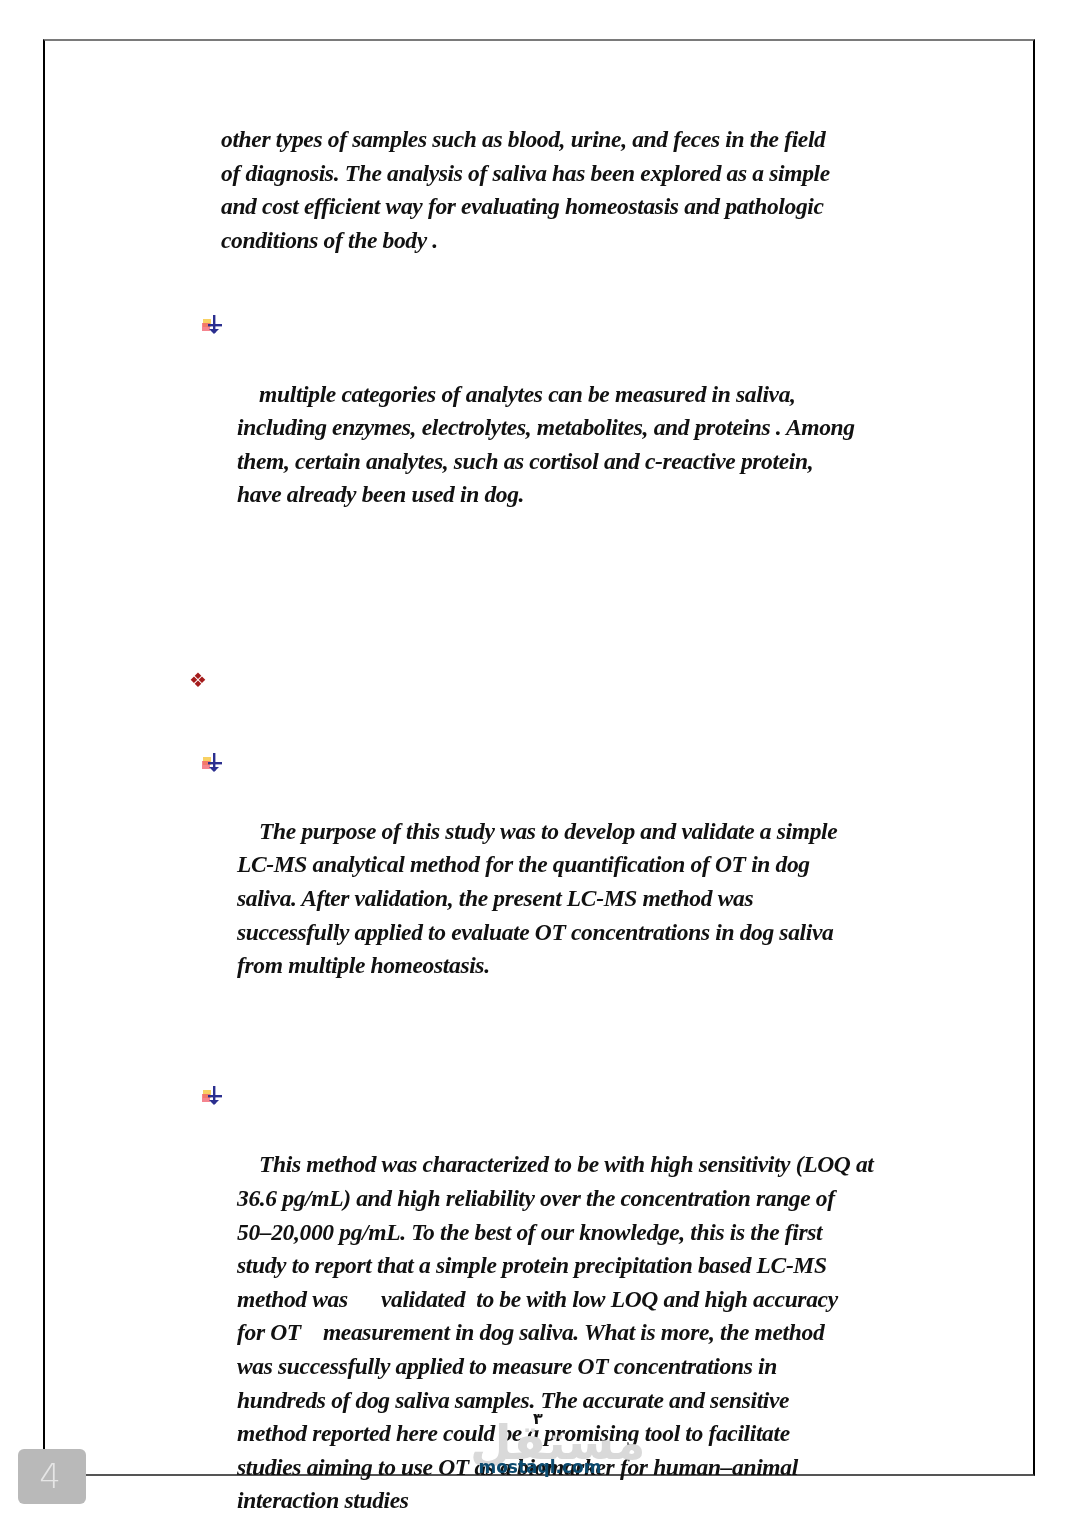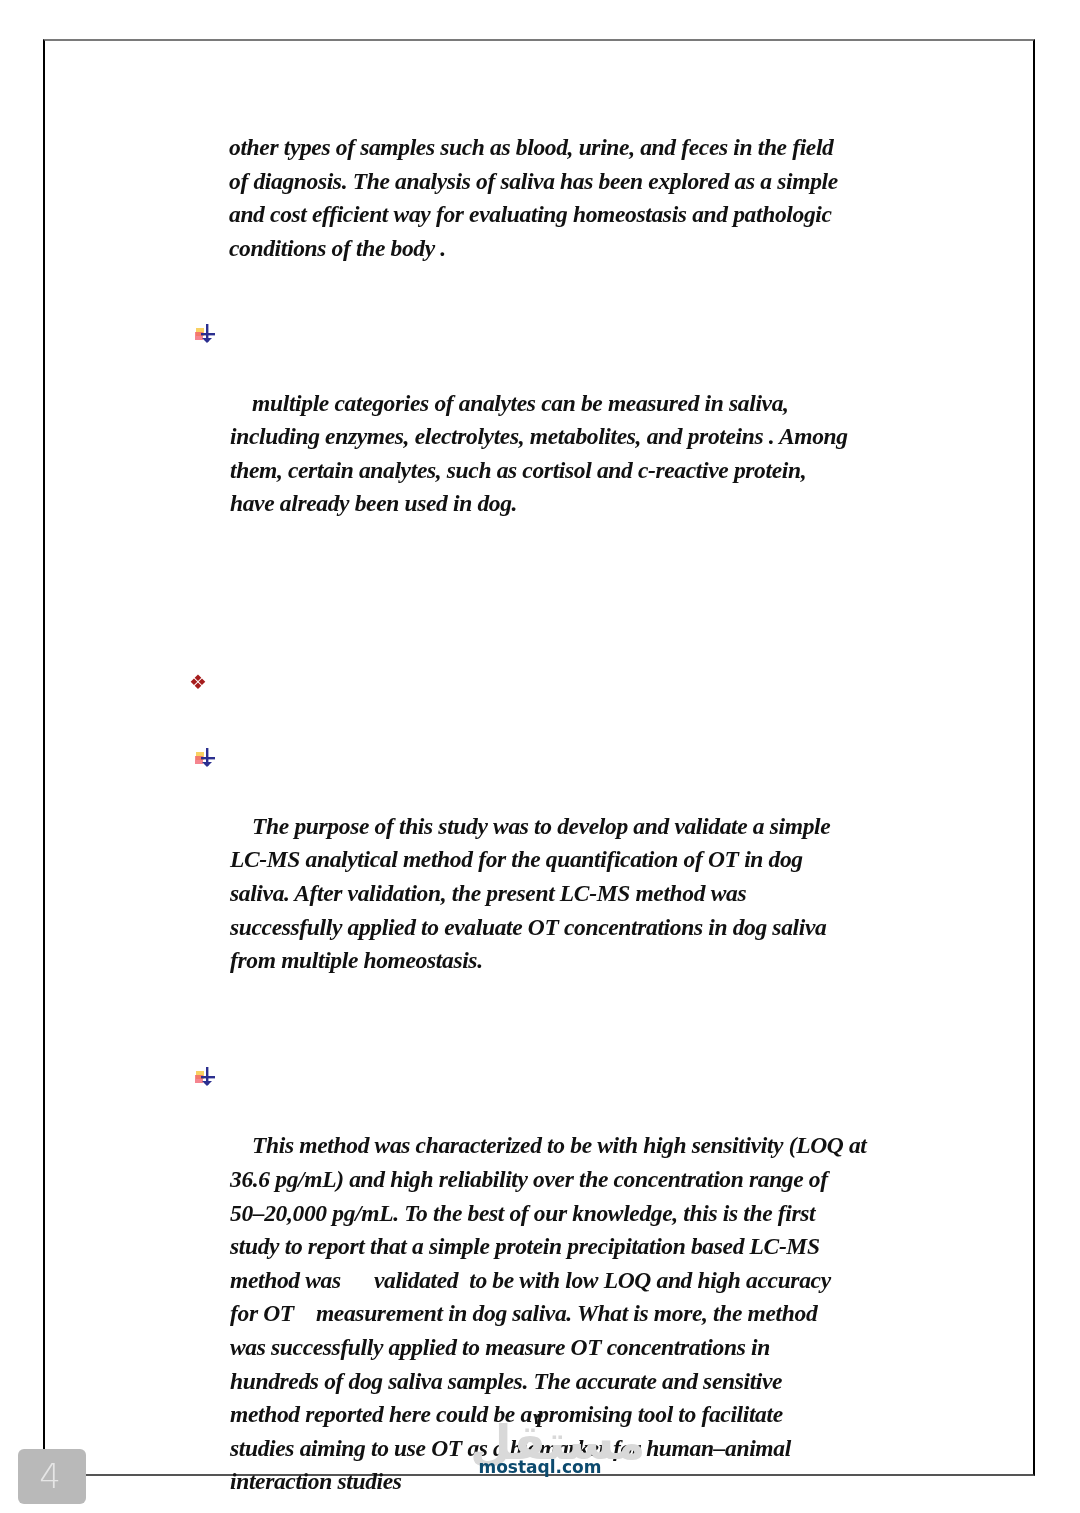--- a/index.html
+++ b/index.html
@@ -32,26 +32,26 @@
       top: 123px;
       width: 710px;
       color: #111;
       font-style: italic;
       font-weight: bold;
       font-size: 23.5px;
       line-height: 33.6px;
       letter-spacing: -0.35px;
     }
     .para {
-      margin: 8px;
+      margin: 0;
       white-space: pre-wrap;
     }
     .bullet-para {
       position: relative;
-      margin: 9px;
+      margin: 16px;
       white-space: pre-wrap;
     }
     .bullet-icon {
       position: absolute;
       left: -36px;
       top: 4px;
       width: 22px;
       height: 22px;
     }
     .heading {

